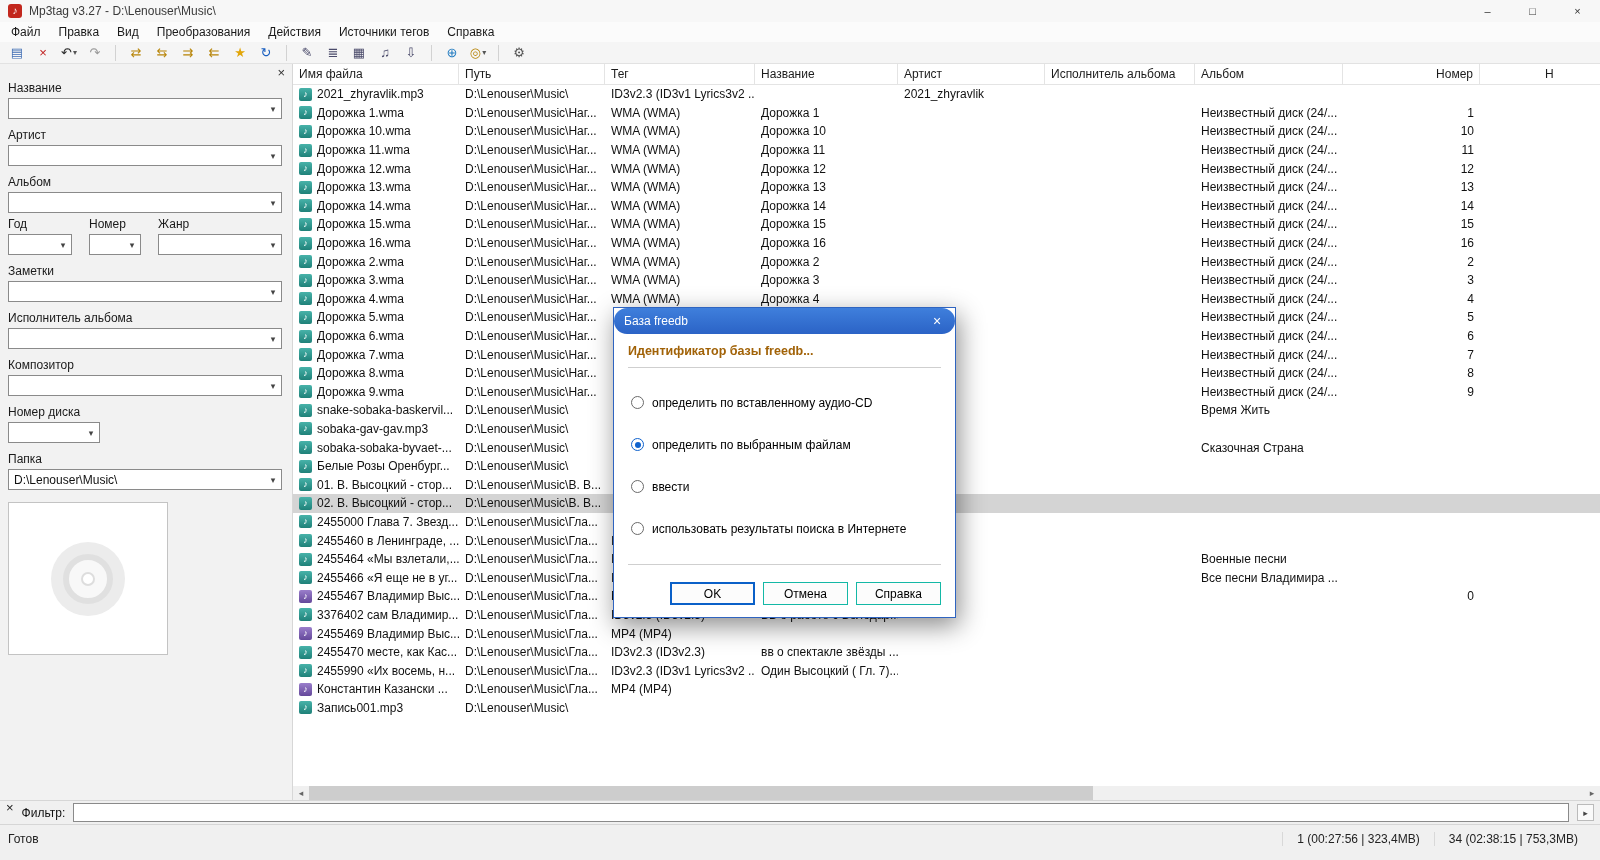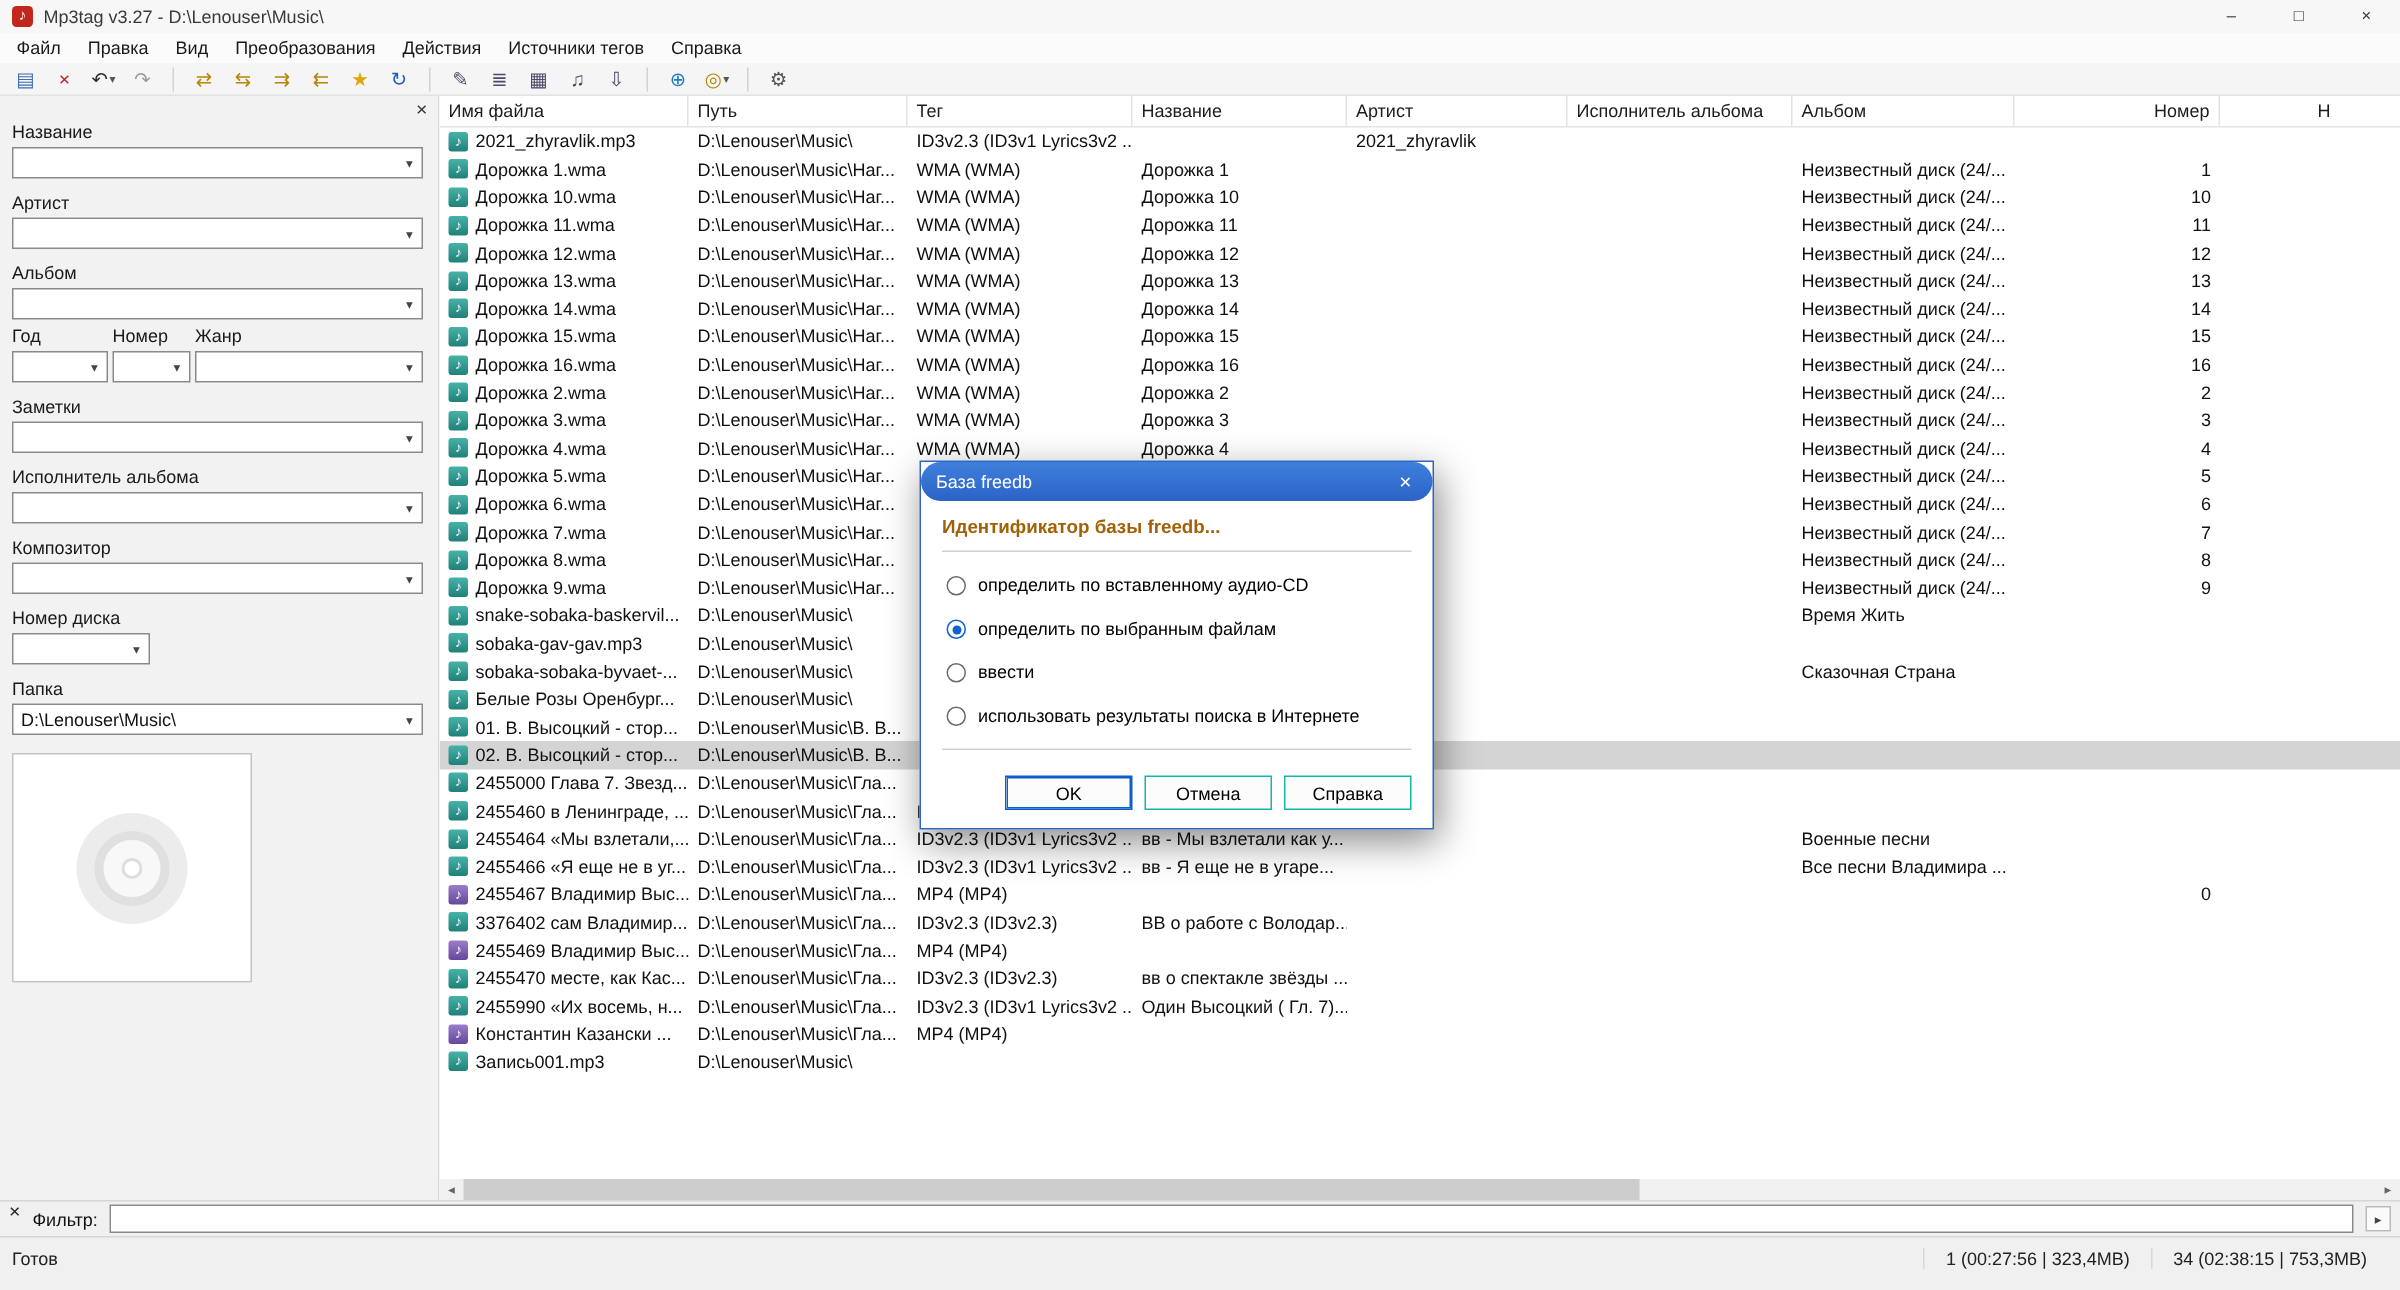--- a/index.html
+++ b/index.html
@@ -35,21 +35,21 @@
   
   .tagpanel{width:293px;background:#f2f2f2;border-right:1px solid #d7d7d7;position:relative;
     padding:8px 10px 0 8px;overflow:hidden;}
   .panel-close{position:absolute;top:3px;right:7px;font-size:13px;color:#333;line-height:12px;}
   .fld-label{margin:9px 0 3px;color:#1a1a1a;}
   .fld-label:first-of-type{margin-top:4px;}
   .combo{height:21px;background:#fff;border:1px solid #8a8a8a;display:flex;align-items:center;
     padding-left:5px;position:relative;}
   .combo-value{flex:1;overflow:hidden;white-space:nowrap;color:#111;}
   .combo-arrow{width:16px;text-align:center;font-size:9px;color:#444;flex:none;}
-  .fld-row{display:flex;gap:3px;}
+  .fld-row{display:flex;gap:17px;}
   .fld-col-year{width:64px;}
   .fld-col-track{width:52px;}
   .fld-col-genre{flex:1;}
   .combo.small{width:100%;}
   .combo.disc{width:92px;}
   .artbox{margin-top:12px;width:160px;height:153px;background:#fff;border:1px solid #c3c3c3;
     display:flex;align-items:center;justify-content:center;}
   .cd{width:74px;height:74px;border-radius:50%;background:#ececec;position:relative;}
   .cd::before{content:"";position:absolute;inset:12px;border-radius:50%;background:#f8f8f8;
     border:6px solid #e0e0e0;}
@@ -98,21 +98,21 @@
   
   .dialog{position:absolute;left:613px;top:307px;width:343px;background:#fff;z-index:20;
     border:1px solid #2f64c0;box-shadow:3px 8px 24px rgba(0,0,0,.45);}
   .dlg-title{height:26px;background:linear-gradient(180deg,#3f7fdc,#2b63c6);color:#fff;
     display:flex;align-items:center;padding-left:10px;font-size:12px;border-radius:13px;}
   .dlg-close{margin-left:auto;width:36px;height:26px;display:flex;align-items:center;
     justify-content:center;color:#fff;font-size:14px;}
   .dlg-body{padding:10px 14px 12px;}
   .dlg-header{font-weight:bold;font-size:12.5px;color:#a16207;}
   .dlg-sep{border-top:1px solid #cfcfcf;margin:9px 0;}
-  .radio-row{display:flex;align-items:flex-end;gap:8px;margin:15px 3px;}
+  .radio-row{display:flex;align-items:flex-start;gap:8px;margin:28px 3px;}
   .radio{width:13px;height:13px;border:1px solid #6a6a6a;border-radius:50%;background:#fff;
     position:relative;flex:none;}
   .radio.checked{border-color:#0f62cd;}
   .radio.checked::after{content:"";position:absolute;inset:2.5px;background:#0f62cd;border-radius:50%;}
   .radio-label{color:#000;}
   .dlg-buttons{display:flex;justify-content:flex-end;gap:8px;padding-top:8px;}
   .dlg-btn{min-width:85px;height:23px;background:#fcfcfc;border:1px solid #14b8a6;
     font:12px "Liberation Sans",sans-serif;color:#000;}
   .dlg-btn.default{border:1px solid #0a60c8;box-shadow:inset 0 0 0 1px #0a60c8;}
 </style>

